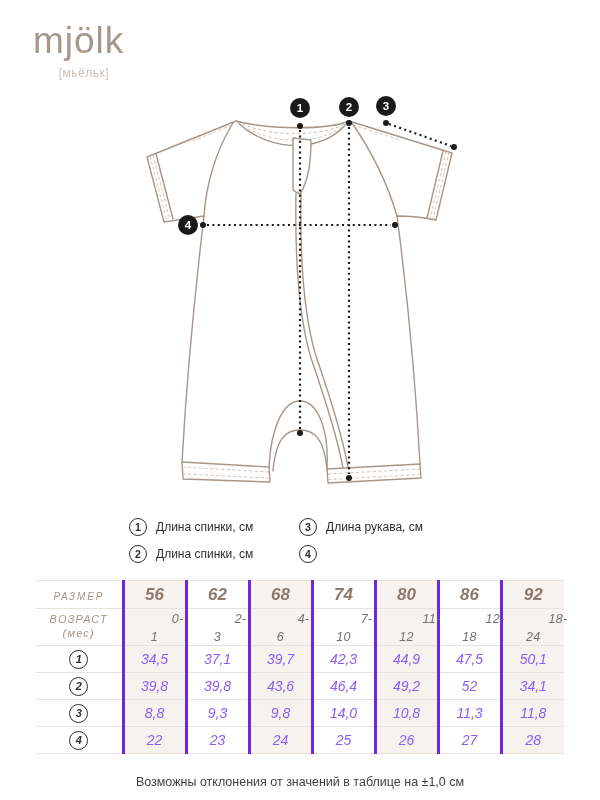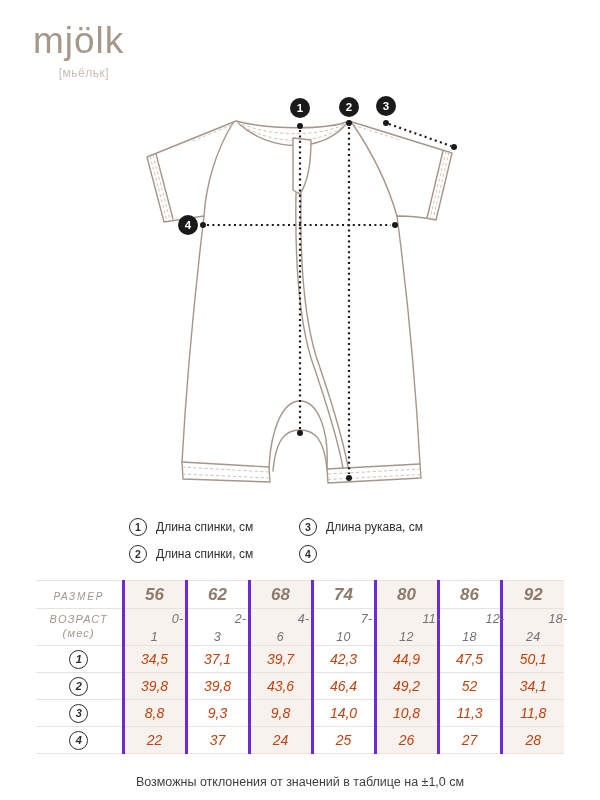--- a/index.html
+++ b/index.html
@@ -34,21 +34,21 @@
   .size-table td + td { border-left:3px solid #6d28d9; border-right:0; }
   .size-table td:nth-child(even) { background:#f7f2ee; }
   .size-table col.label-col { width:87px; }
   .row-size { height:28px; }
   .row-age { height:30px; }
   .row-val { height:27px; }
   .lbl { font-size:10px; letter-spacing:1.8px; color:#a3968b; }
   .lbl2 { font-size:11px; letter-spacing:1.2px; color:#a3968b; line-height:1.25;text-align:center; }
   .size-num { font-size:17px; font-weight:600; color:#8d7a6b; }
   .age-val { font-size:12.5px; color:#737373; letter-spacing:.3px;margin-left:46px; }
-  .cell-val { font-size:14px; font-weight:500; color:#c2410c; }
+  .cell-val { font-size:14px; font-weight:500; color:#8b5cf6; }
   .tbl-circ { margin:0 auto; width:19px; height:19px; font-size:11px; }
 
   
   .footer-note { position:absolute; left:0; top:775px; width:100%; text-align:center;
     font-size:12.5px; color:#3f3f3f; }
 </style>
 </head>
 <body>
 
 <div class="page">
@@ -233,21 +233,21 @@
       <td><span class="cell-val">9,3</span></td>
       <td><span class="cell-val">9,8</span></td>
       <td><span class="cell-val">14,0</span></td>
       <td><span class="cell-val">10,8</span></td>
       <td><span class="cell-val">11,3</span></td>
       <td><span class="cell-val">11,8</span></td>
     </tr>
     <tr class="row-val">
       <td><span class="circ tbl-circ">4</span></td>
       <td><span class="cell-val">22</span></td>
-      <td><span class="cell-val">37</span></td>
+      <td><span class="cell-val">23</span></td>
       <td><span class="cell-val">24</span></td>
       <td><span class="cell-val">25</span></td>
       <td><span class="cell-val">26</span></td>
       <td><span class="cell-val">27</span></td>
       <td><span class="cell-val">28</span></td>
     </tr>
   </tbody>
     </table>
 
   <div class="footer-note">Возможны отклонения от значений в таблице на ±1,0 см</div>

